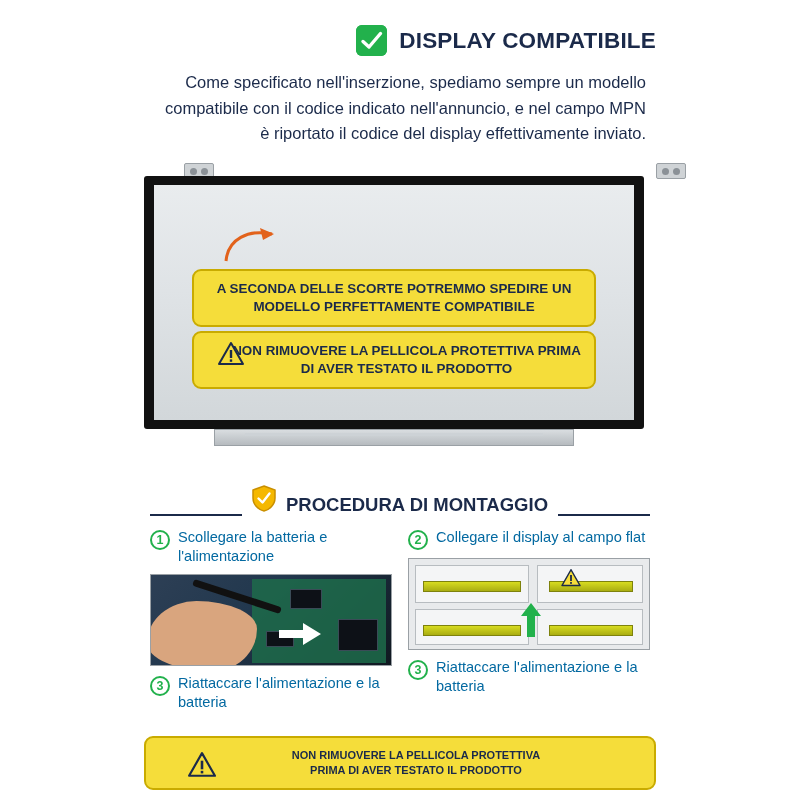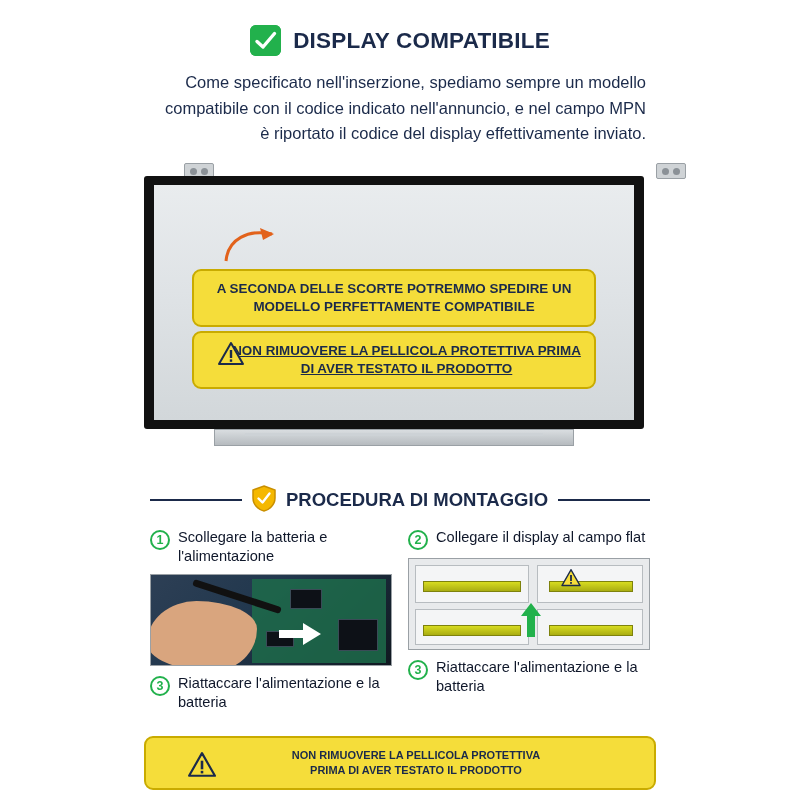--- a/index.html
+++ b/index.html
@@ -36,21 +36,21 @@
     top: 0;
     width: 512px;
     height: 800px;
     background: #ffffff;
   }
 
   
   .header-row {
     display: flex;
     align-items: center;
-    justify-content: center;
+    justify-content: flex-end;
     gap: 12px;
     padding-top: 25px;
   }
   .check-badge {
     width: 31px;
     height: 31px;
     border-radius: 6px;
     background: #22b14c;
     position: relative;
     flex: none;
@@ -170,32 +170,31 @@
     font-weight: bold;
     text-align: center;
     line-height: 1.35;
     font-size: 13.4px;
     padding: 9px 6px;
   }
   .callout.one { top: 106px; }
   .callout.two {
     top: 168px;
     padding-left: 31px;
-    text-decoration: underline;
   }
   .warn-tri {
     position: absolute;
     left: 24px;
     top: 9px;
   }
 
   
   .section-head {
     display: flex;
-    align-items: center;
+    align-items: flex-end;
     gap: 10px;
     margin: 22px auto 0 auto;
     width: 500px;
   }
   .hr {
     flex: 1 1 auto;
     height: 2px;
     background: #1b2a4a;
   }
   .section-title {
@@ -229,21 +228,21 @@
     color: #22b14c;
     font-weight: bold;
     font-size: 12.5px;
     line-height: 17px;
     text-align: center;
     box-sizing: border-box;
     margin-top: 2px;
   }
   .step-text {
     font-size: 14.6px;
-    color: #0f172a;
+    color: #0369a1;
     line-height: 1.32;
   }
 
   .photo {
     margin-top: 8px;
     width: 242px;
     height: 92px;
     border: 1px solid #9aa0a5;
     box-sizing: border-box;
     position: relative;

